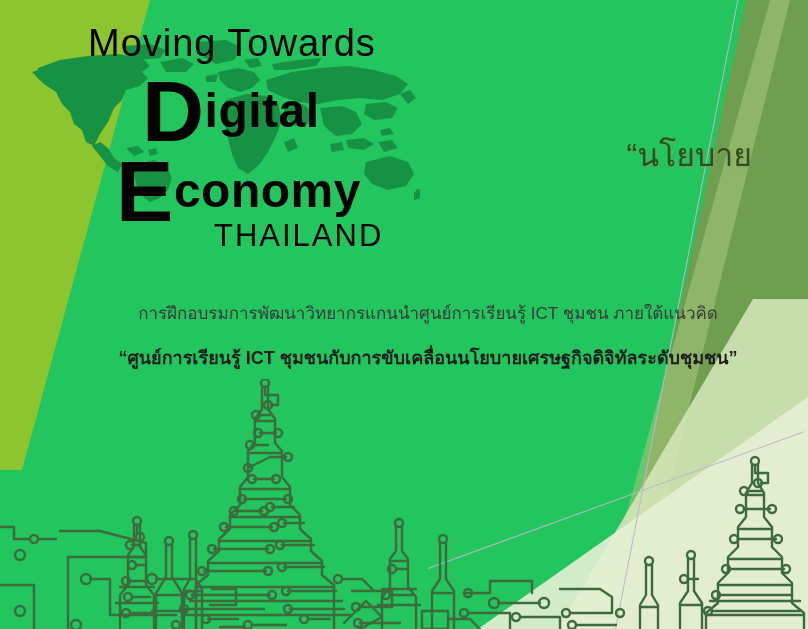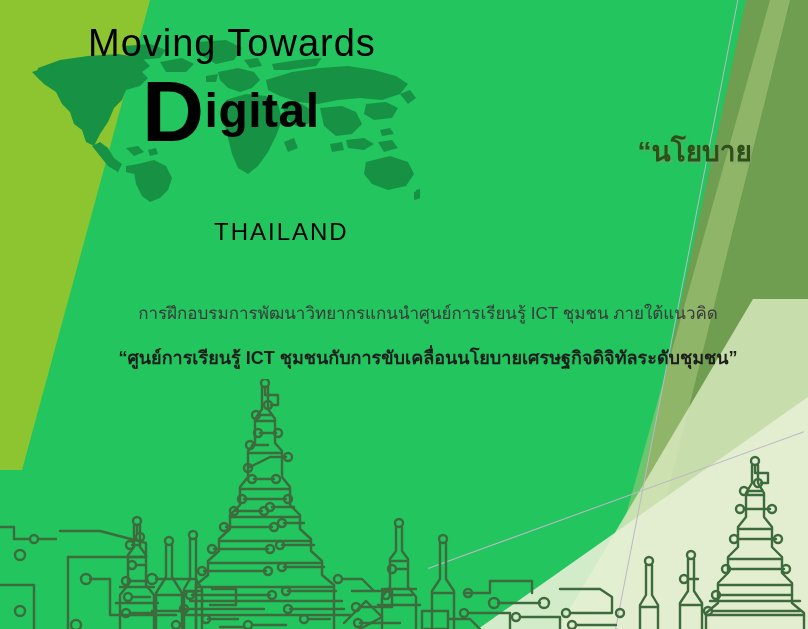--- a/index.html
+++ b/index.html
@@ -154,37 +154,37 @@
   #logo-line-economy {
     left: 86px;
     top: 140px;
     font-size: 48px;
   }
   #logo-line-economy .cap { font-size: 86px; vertical-align: -14px; }
 
   #logo-line-thailand {
     left: 184px;
     top: 212px;
-    font-size: 24px;
+    font-size: 31px;
     font-weight: normal;
     letter-spacing: 2px;
   }
 
   
   #headline {
     position: absolute;
     right: 56px;
     top: 132px;
     width: 420px;
     text-align: right;
   }
   .headline-line {
     color: #2d5016;
-    font-size: 28px;
-    font-weight: bold;
+    font-size: 32px;
+    font-weight: normal;
     line-height: 1.45;
     text-shadow: 2px 2px 2px rgba(140,150,120,0.45);
     white-space: nowrap;
   }
 
   
   #subtitle-block {
     position: absolute;
     left: 0;
     top: 300px;
@@ -295,20 +295,23 @@
         </g>
       </svg>
     </div>
 
     <div class="logo-text" id="logo-line-moving">Moving Towards</div>
 
     <div class="logo-text" id="logo-line-digital">
       <span class="cap">D</span><span>igital</span>
     </div>
 
+    <div class="logo-text" id="logo-line-economy">
+      <span class="cap">E</span><span>conomy</span>
+    </div>
 
     <div class="logo-text" id="logo-line-thailand">THAILAND</div>
   </div>
 
   <div id="headline">
     <div class="headline-line">“นโยบาย</div>
   </div>
 
   <div id="subtitle-block">
     <div id="subtitle-line-1">การฝึกอบรมการพัฒนาวิทยากรแกนนำศูนย์การเรียนรู้ ICT ชุมชน ภายใต้แนวคิด</div>

